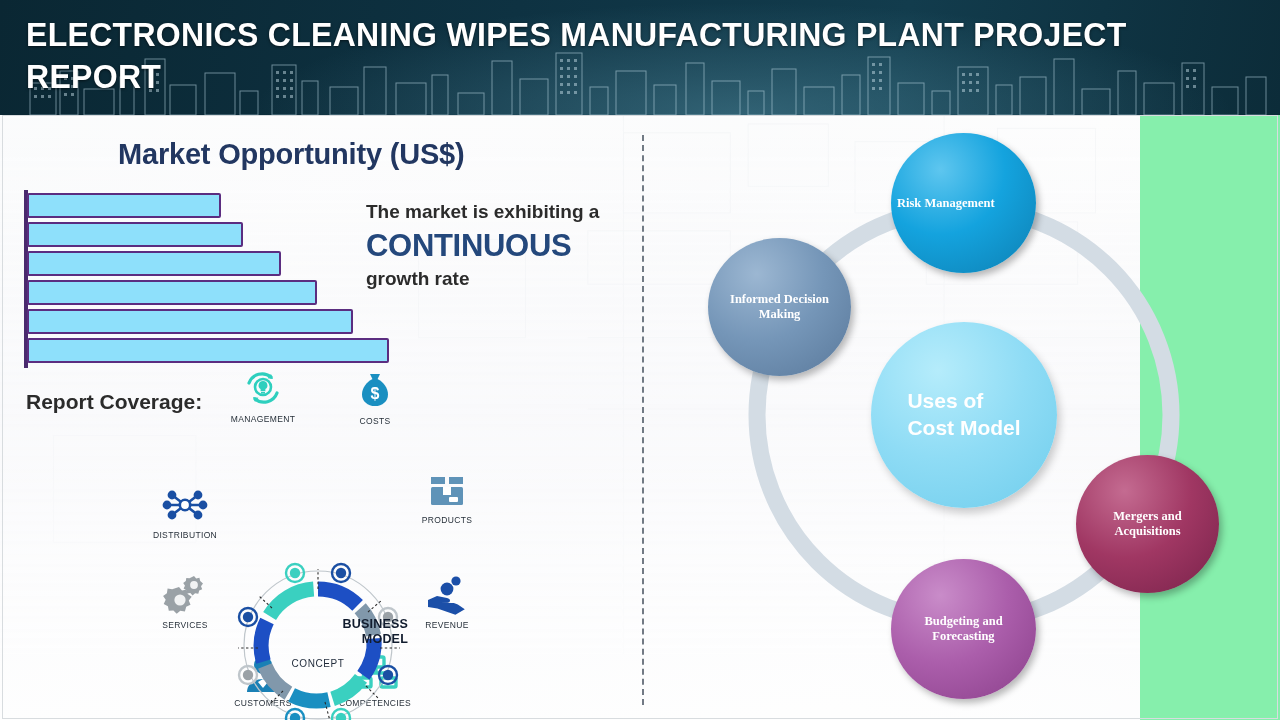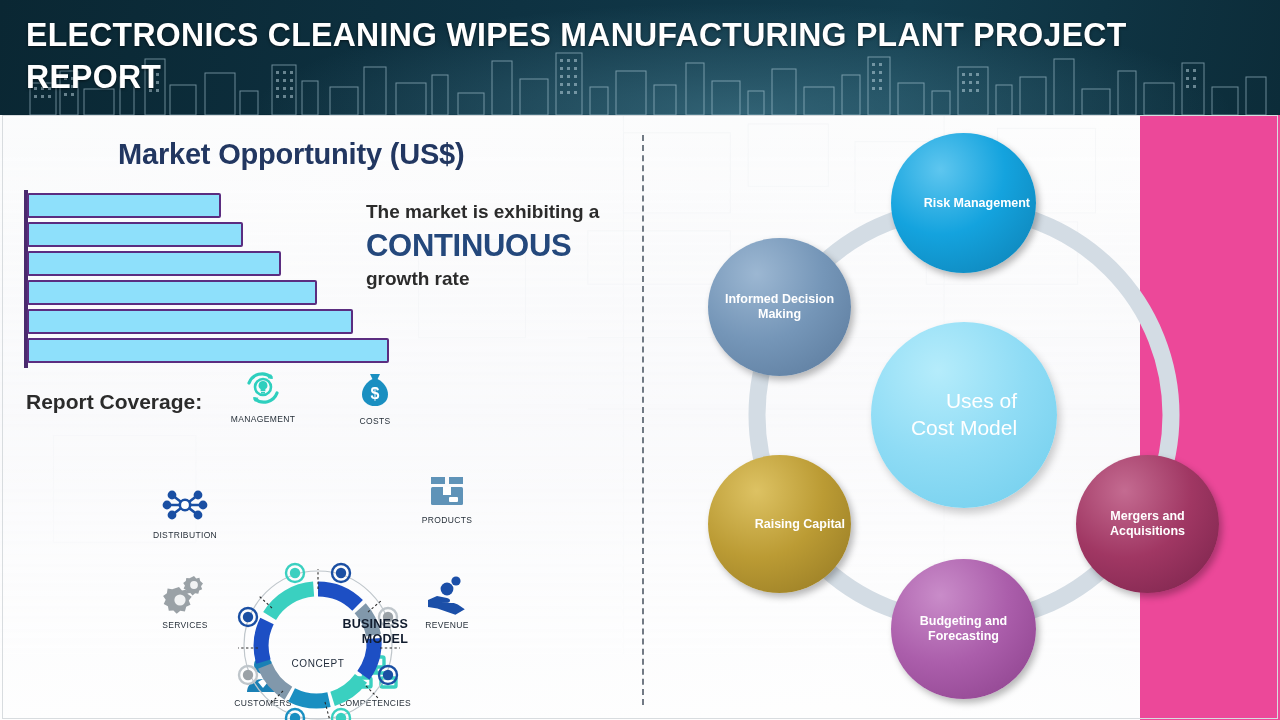--- a/index.html
+++ b/index.html
@@ -4,21 +4,21 @@
 <style>
   * { margin:0; padding:0; box-sizing:border-box; }
   html,body { width:1280px; height:720px; overflow:hidden; }
   body {
     font-family:"Liberation Sans", sans-serif;
     background:#ffffff;
   }
   #slide {
     position:relative;
     width:1280px; height:720px;
-    background:#ec4899;
+    background:#86efac;
     overflow:hidden;
   }
 
   
   #header {
     position:absolute; left:0; top:0; width:1280px; height:115px;
     background:
       radial-gradient(ellipse 700px 160px at 58% 100%, rgba(90,150,170,0.45) 0%, rgba(90,150,170,0) 70%),
       linear-gradient(100deg,#0a2733 0%, #0e3242 40%, #123c4d 70%, #0c2c39 100%);
     overflow:hidden;
@@ -99,29 +99,30 @@
     position:absolute; left:0; right:0; top:62px; text-align:center;
     pointer-events:none;
   }
   #wheel-text .bm1 { font-size:12.5px; font-weight:bold; color:#111c2e; letter-spacing:.2px; line-height:1.16;text-align:right;}
   #wheel-text .bm2 { font-size:10px; color:#1d2838; letter-spacing:.6px; margin-top:12px;}
 
   
   #uses { position:absolute; left:642px; top:0px; width:638px; height:605px; }
   .node {
     position:absolute; border-radius:50%;
-    display:flex; align-items:center; justify-content:flex-end; text-align:center;
+    display:flex; align-items:center; justify-content:flex-start; text-align:center;
     color:#ffffff; font-weight:bold; line-height:1.2;
     box-shadow:3px 4px 7px rgba(0,0,0,.28);
+    font-family:Liberation Serif, serif;
   }
   .node span { display:block; padding:0 6px; }
   #center-node {
     position:absolute; border-radius:50%;
-    display:flex; align-items:center; justify-content:center; text-align:right;
-    color:#ffffff; font-weight:normal;
+    display:flex; align-items:center; justify-content:center; text-align:left;
+    color:#ffffff; font-weight:bold;
     box-shadow:3px 5px 9px rgba(0,0,0,.20);
   }
 </style>
 </head>
 <body>
 
 <div id="slide">
 
   <div id="header">
     <svg id="skyline" viewBox="0 0 1280 78" preserveAspectRatio="none">
@@ -471,24 +472,20 @@
       <div class="node" style="left:434px; top:340px; width:143px; height:138px; font-size:12.5px;
                   background:radial-gradient(circle at 34% 26%, #c46b91 0%, #a03763 48%, #78224a 100%);">
         <span>Mergers and Acquisitions</span>
       </div>
 
       <div class="node" style="left:249px; top:444px; width:145px; height:140px; font-size:12.5px;
                   background:radial-gradient(circle at 34% 26%, #c98cc9 0%, #ab5eab 48%, #8a3f8a 100%);">
         <span>Budgeting and Forecasting</span>
       </div>
 
-      <div class="node" style="left:66px; top:340px; width:143px; height:138px; font-size:12.5px;
-                  background:radial-gradient(circle at 34% 26%, #ddc263 0%, #bb9b34 48%, #927722 100%);">
-        <span>Raising Capital</span>
-      </div>
 
       <div class="node" style="left:66px; top:123px; width:143px; height:138px; font-size:12.5px;
                   background:radial-gradient(circle at 34% 26%, #9cb7d2 0%, #7596b8 48%, #59789a 100%);">
         <span>Informed Decision Making</span>
       </div>
 
       <div id="center-node" style="left:229px; top:207px; width:186px; height:186px; font-size:21px; line-height:1.28;
                   background:radial-gradient(circle at 36% 26%, #b5ecfb 0%, #8fdcf5 48%, #6fcdec 100%);">
         <div>
           <div>Uses of</div>

